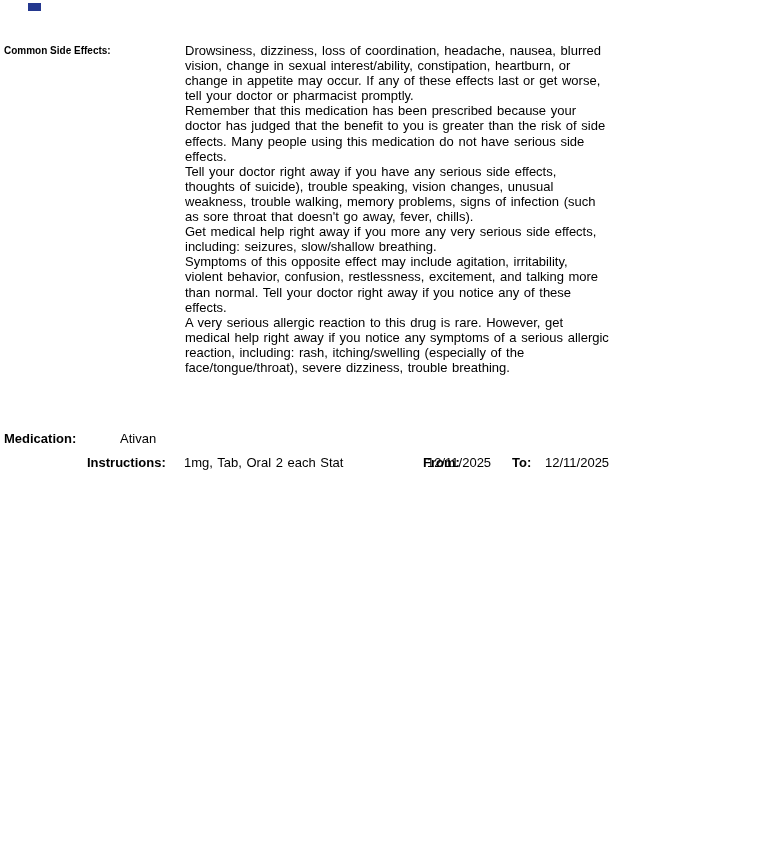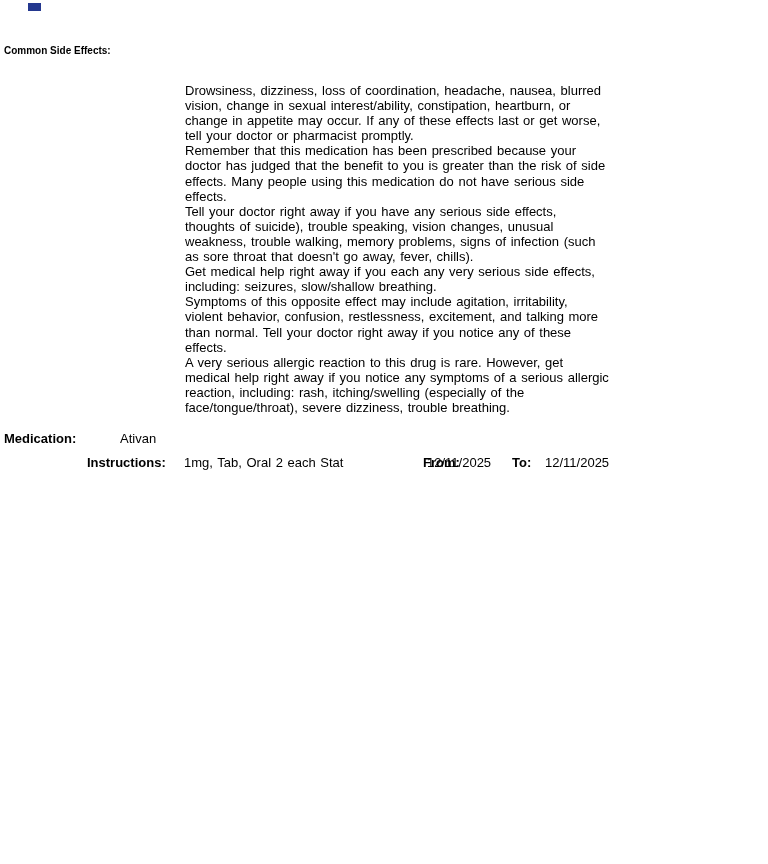--- a/index.html
+++ b/index.html
@@ -32,21 +32,20 @@
     white-space: nowrap;
   }
   .text-block {
     position: absolute;
     left: 185px;
     top: 43px;
     width: 440px;
     font-size: 13px;
     line-height: 15.1px;
     word-spacing: 1px;
-    margin-top: 40px;
   }
   .text-block .tl {
     white-space: nowrap;
   }
   .field-row {
     position: absolute;
     left: 0;
     width: 647px;
     height: 16px;
     font-size: 13px;
@@ -81,21 +80,21 @@
   <div class="tl">change in appetite may occur. If any of these effects last or get worse,</div>
   <div class="tl">tell your doctor or pharmacist promptly.</div>
   <div class="tl">Remember that this medication has been prescribed because your</div>
   <div class="tl">doctor has judged that the benefit to you is greater than the risk of side</div>
   <div class="tl">effects. Many people using this medication do not have serious side</div>
   <div class="tl">effects.</div>
   <div class="tl">Tell your doctor right away if you have any serious side effects,</div>
   <div class="tl">thoughts of suicide), trouble speaking, vision changes, unusual</div>
   <div class="tl">weakness, trouble walking, memory problems, signs of infection (such</div>
   <div class="tl">as sore throat that doesn't go away, fever, chills).</div>
-  <div class="tl">Get medical help right away if you each any very serious side effects,</div>
+  <div class="tl">Get medical help right away if you more any very serious side effects,</div>
   <div class="tl">including: seizures, slow/shallow breathing.</div>
   <div class="tl">Symptoms of this opposite effect may include agitation, irritability,</div>
   <div class="tl">violent behavior, confusion, restlessness, excitement, and talking more</div>
   <div class="tl">than normal. Tell your doctor right away if you notice any of these</div>
   <div class="tl">effects.</div>
   <div class="tl">A very serious allergic reaction to this drug is rare. However, get</div>
   <div class="tl">medical help right away if you notice any symptoms of a serious allergic</div>
   <div class="tl">reaction, including: rash, itching/swelling (especially of the</div>
   <div class="tl">face/tongue/throat), severe dizziness, trouble breathing.</div>
 </div>

